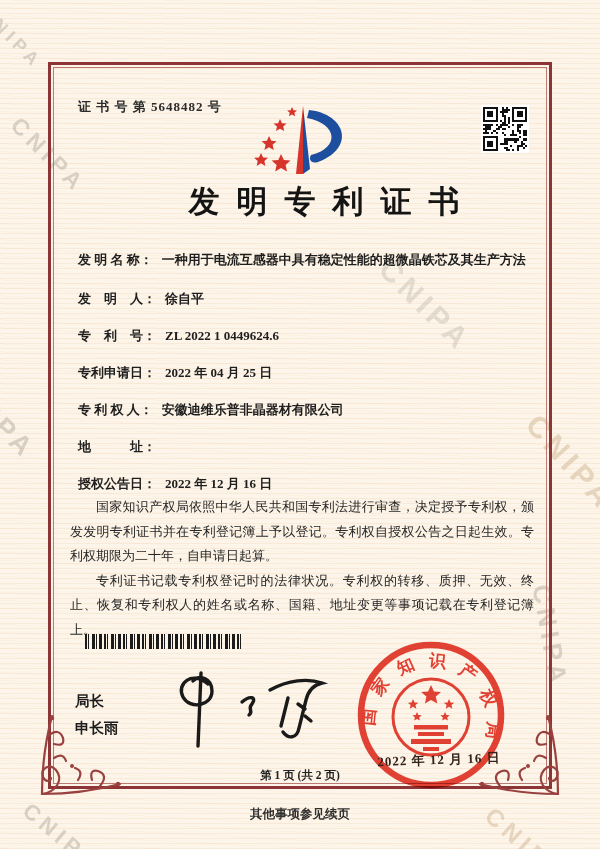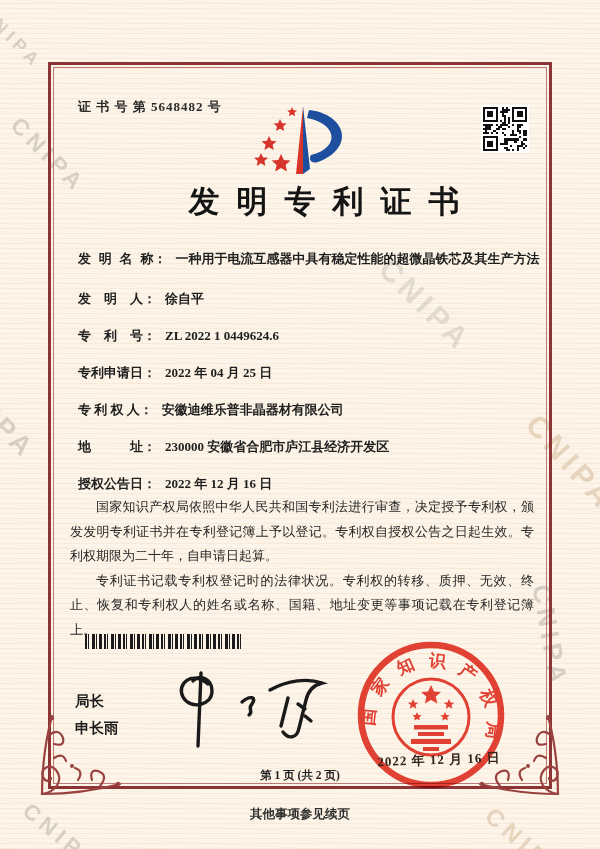--- a/index.html
+++ b/index.html
@@ -343,21 +343,21 @@
         <rect x="11" y="20" width="1" height="1" fill="#111"></rect>
         <rect x="12" y="20" width="1" height="1" fill="#111"></rect>
         <rect x="14" y="20" width="1" height="1" fill="#111"></rect>
         <rect x="16" y="20" width="1" height="1" fill="#111"></rect>
       </svg>
   </div>
 
   <div class="title">发明专利证书</div>
 
   <div class="fields">
-    <div class="field-row" style="top:0;font-family:Liberation Mono, monospace;">
+    <div class="field-row" style="top:0;">
       <span class="field-label">发 明 名 称：</span>
       <span class="field-value">一种用于电流互感器中具有稳定性能的超微晶铁芯及其生产方法</span>
     </div>
     <div class="field-row" style="top:39px;">
       <span class="field-label">发　明　人：</span>
       <span class="field-value">徐自平</span>
     </div>
     <div class="field-row" style="top:76px;">
       <span class="field-label">专　利　号：</span>
       <span class="field-value">ZL 2022 1 0449624.6</span>
@@ -365,21 +365,20 @@
     <div class="field-row" style="top:113px;">
       <span class="field-label">专利申请日：</span>
       <span class="field-value">2022 年 04 月 25 日</span>
     </div>
     <div class="field-row" style="top:150px;">
       <span class="field-label">专 利 权 人：</span>
       <span class="field-value">安徽迪维乐普非晶器材有限公司</span>
     </div>
     <div class="field-row" style="top:187px;">
       <span class="field-label">地　　　址：</span>
-      <span class="field-value">230000  安徽省合肥市庐江县经济开发区</span>
     </div>
     <div class="field-row" style="top:224px;">
       <span class="field-label">授权公告日：</span>
       <span class="field-value">2022 年 12 月 16 日</span>
     </div>
   </div>
 
   <div class="paragraphs">
     <p>国家知识产权局依照中华人民共和国专利法进行审查，决定授予专利权，颁发发明专利证书并在专利登记簿上予以登记。专利权自授权公告之日起生效。专利权期限为二十年，自申请日起算。</p>
     <p>专利证书记载专利权登记时的法律状况。专利权的转移、质押、无效、终止、恢复和专利权人的姓名或名称、国籍、地址变更等事项记载在专利登记簿上。</p>

